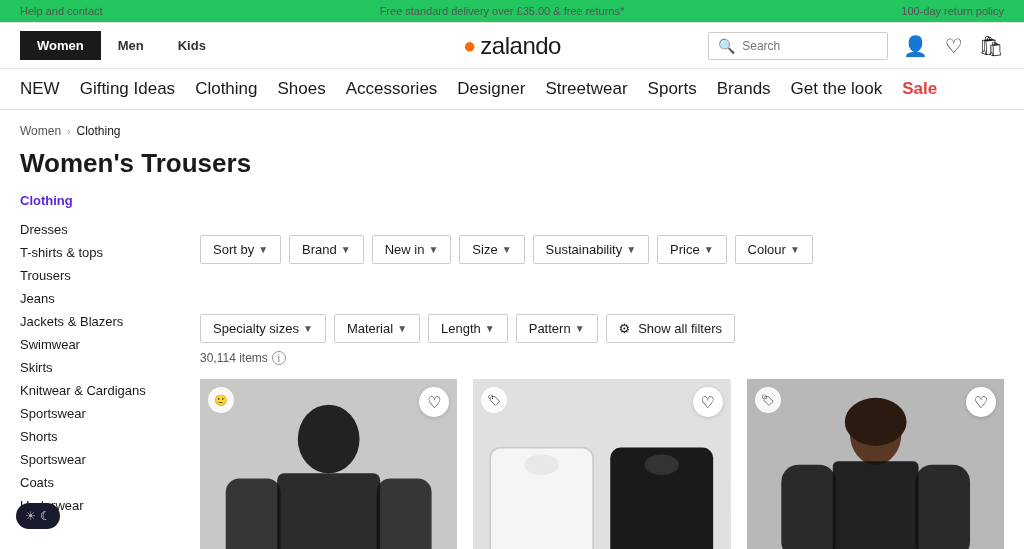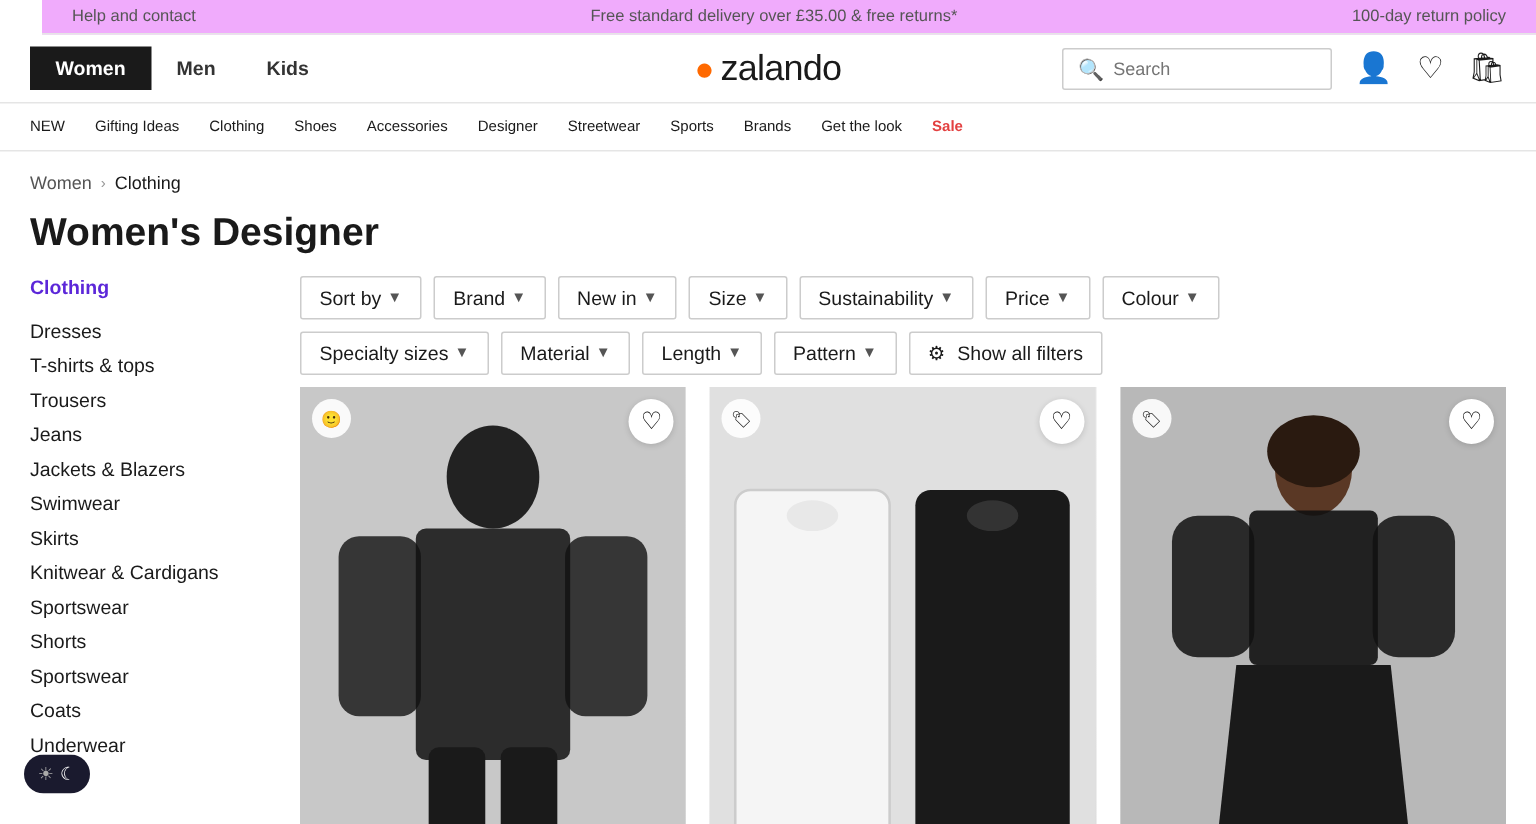--- a/index.html
+++ b/index.html
@@ -1,37 +1,37 @@
 <!DOCTYPE html>
 <html><head>
   <meta charset="utf-8">
   <style>
     * { margin: 0; padding: 0; box-sizing: border-box; }
     body { font-family: Arial, sans-serif; font-size: 13px; color: #1a1a1a; background: #fff; width: 1024px; overflow-x: hidden; }
 
     
-    .top-bar { background: #f0abfc; border-bottom: 1px solid #e5e5e5; padding: 6px 0; display: flex; justify-content: space-between; align-items: center; padding: 5px 20px; font-size: 11px; color: #555; margin-left: 28px; }
+    .top-bar { background: #22c55e; border-bottom: 1px solid #e5e5e5; padding: 6px 0; display: flex; justify-content: space-between; align-items: center; padding: 5px 20px; font-size: 11px; color: #555; }
 
     
     .main-nav { display: flex; align-items: center; padding: 8px 20px; border-bottom: 1px solid #e5e5e5; }
     .logo-area { display: flex; align-items: center; position: absolute; left: 50%; transform: translateX(-50%); }
     .logo-orange { color: #ff6900; font-size: 18px; font-weight: bold; display: flex; align-items: center; gap: 4px; }
     .logo-orange span.dot { color: #ff6900; font-size: 22px; }
     .logo-text { color: #1a1a1a; font-size: 24px; font-weight: 300; letter-spacing: -0.5px; }
     .nav-tabs { display: flex; gap: 0; }
     .nav-tab { padding: 6px 16px; font-size: 13px; font-weight: 600; cursor: pointer; border: 1px solid transparent; }
     .nav-tab.active { background: #1a1a1a; color: #fff; }
     .nav-tab:not(.active) { color: #333; }
     .nav-icons { display: flex; gap: 16px; margin-left: auto; align-items: center; }
     .nav-icon { font-size: 20px; cursor: pointer; color: #1a1a1a; }
     .search-box { display: flex; align-items: center; border: 1px solid #ccc; border-radius: 2px; padding: 5px 10px; gap: 6px; width: 180px; }
     .search-box input { border: none; outline: none; font-size: 12px; width: 100%; color: #666; }
 
     
-    .cat-nav { display: flex; gap: 20px; padding: 10px 20px; border-bottom: 1px solid #e5e5e5; font-size: 10px; align-items: center; }
+    .cat-nav { display: flex; gap: 20px; padding: 10px 20px; border-bottom: 1px solid #e5e5e5; font-size: 17px; align-items: center; }
     .cat-nav-item { color: #1a1a1a; cursor: pointer; text-decoration: none; }
     .cat-nav-item.sale { color: #e34040; font-weight: 700; }
 
     
     .content-area { display: flex; }
 
     
     .breadcrumb-area { padding: 14px 20px 6px 20px; }
     .breadcrumb { display: flex; align-items: center; gap: 6px; font-size: 12px; color: #555; }
     .breadcrumb a { color: #555; text-decoration: none; }
@@ -43,21 +43,21 @@
     
     .sidebar { width: 200px; min-width: 200px; padding: 0 20px; padding-top: 0; }
     .sidebar-category { font-size: 13px; color: #5c27d9; font-weight: 600; margin-bottom: 10px; cursor: pointer; }
     .sidebar-item { font-size: 13px; color: #1a1a1a; padding: 4px 0; cursor: pointer; }
 
     
     .main-content { flex: 1; padding: 0 20px 20px 0; }
 
     
     .filter-row { display: flex; flex-wrap: wrap; gap: 8px; margin-bottom: 8px; }
-    .filter-btn { display: flex; align-items: center; gap: 4px; border: 1px solid #ccc; border-radius: 2px; padding: 6px 12px; font-size: 13px; cursor: pointer; background: #fff; color: #1a1a1a; }
+    .filter-btn { display: flex; align-items: center; gap: 4px; border: 1px solid #ccc; border-radius: 2px; padding: 6px 12px; font-size: 13px; cursor: pointer; background: #fff; color: #1a1a1a; margin-top: 42px; }
     .filter-btn .chevron { font-size: 10px; color: #555; }
     .filter-btn.show-all { border: 1px solid #ccc; }
 
     .items-count { font-size: 12px; color: #555; display: flex; align-items: center; gap: 4px; margin-bottom: 14px; }
     .items-count .info-icon { width: 14px; height: 14px; border: 1px solid #999; border-radius: 50%; display: inline-flex; align-items: center; justify-content: center; font-size: 10px; color: #777; cursor: pointer; }
 
     
     .product-grid { display: grid; grid-template-columns: repeat(3, 1fr); gap: 16px; }
     .product-card { position: relative; cursor: pointer; }
     .product-img { width: 100%; aspect-ratio: 2/3; background: #f0f0f0; display: flex; align-items: center; justify-content: center; position: relative; overflow: hidden; }
@@ -124,21 +124,21 @@
 </div>
 
 <div class="breadcrumb-area">
   <div class="breadcrumb">
     <a>Women</a>
     <span class="breadcrumb-sep">›</span>
     <span class="breadcrumb-current">Clothing</span>
   </div>
 </div>
 
-<div class="page-title">Women's Designer</div>
+<div class="page-title">Women's Trousers</div>
 
 <div class="content-area">
 
   <div class="sidebar">
     <div class="sidebar-category">Clothing</div>
     <div class="sidebar-item">Dresses</div>
     <div class="sidebar-item">T-shirts &amp; tops</div>
     <div class="sidebar-item">Trousers</div>
     <div class="sidebar-item">Jeans</div>
     <div class="sidebar-item">Jackets &amp; Blazers</div>
@@ -169,20 +169,24 @@
       <button class="filter-btn">Specialty sizes <span class="chevron">▼</span></button>
       <button class="filter-btn">Material <span class="chevron">▼</span></button>
       <button class="filter-btn">Length <span class="chevron">▼</span></button>
       <button class="filter-btn">Pattern <span class="chevron">▼</span></button>
       <button class="filter-btn show-all">
         <span style="font-size:13px; margin-right:4px;">⚙</span>
         Show all filters
       </button>
     </div>
 
+    <div class="items-count">
+      <span>30,114 items</span>
+      <span class="info-icon">i</span>
+    </div>
 
     <div class="product-grid">
 
       <div class="product-card">
         <div class="product-img img-1">
           <svg class="figure-svg" viewBox="0 0 150 225" xmlns="http://www.w3.org/2000/svg">
             <rect x="0" y="0" width="150" height="225" fill="#c8c8c8"></rect>
 
             <ellipse cx="75" cy="35" rx="18" ry="20" fill="#222"></ellipse>
             <rect x="45" y="55" width="60" height="90" rx="4" fill="#111" opacity="0.85"></rect>

